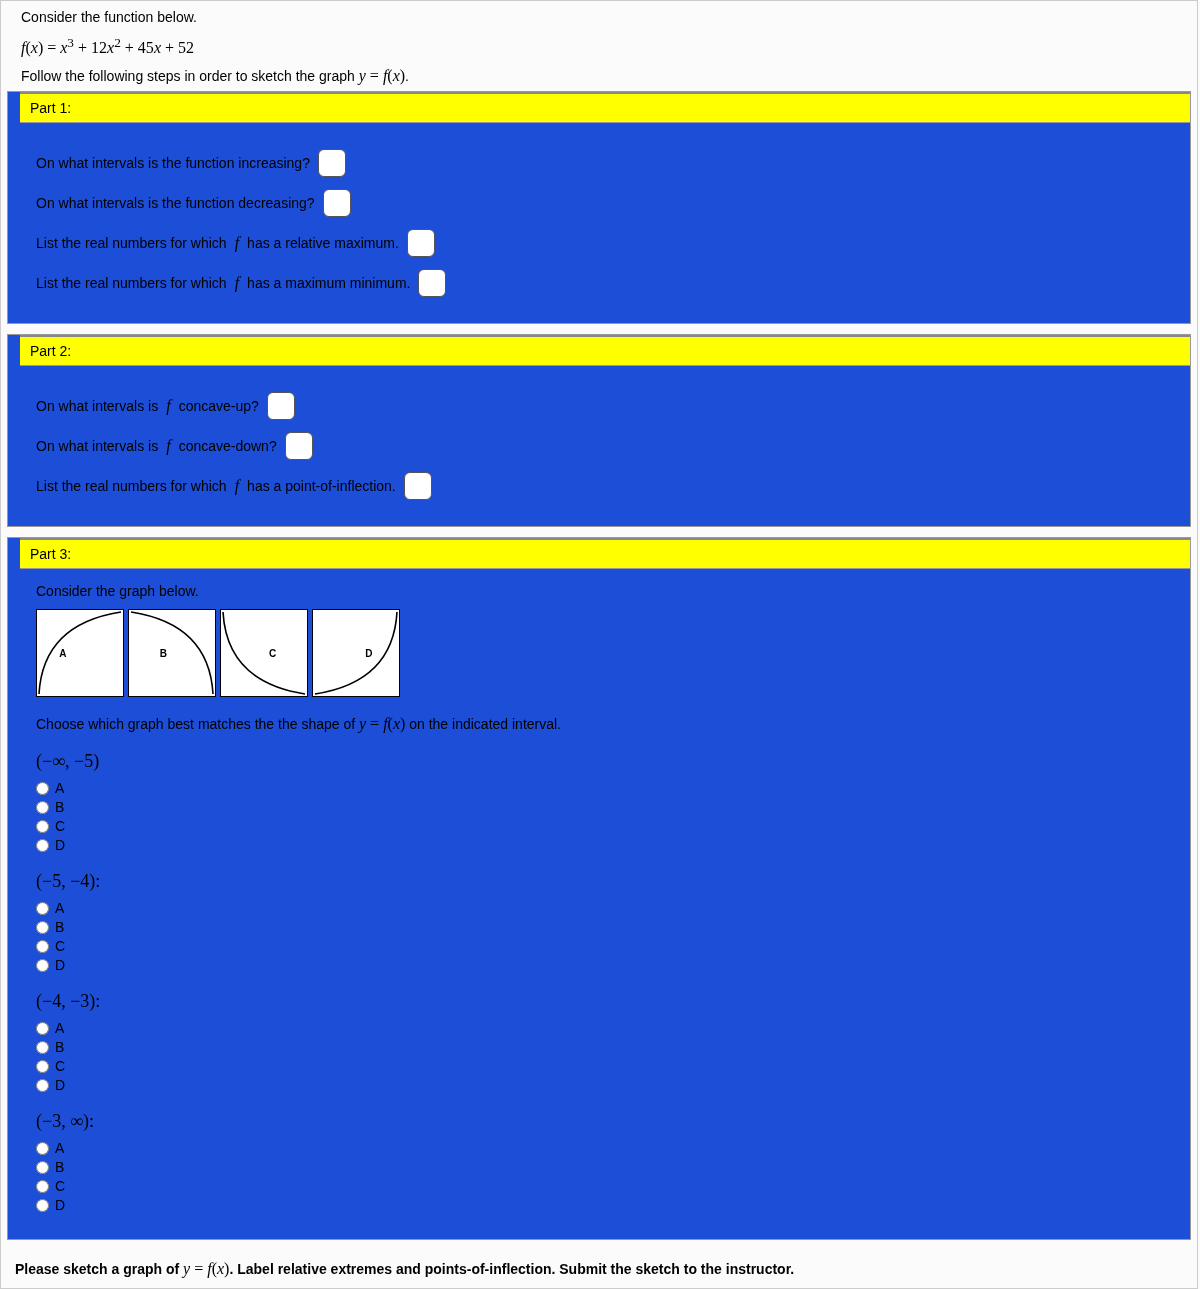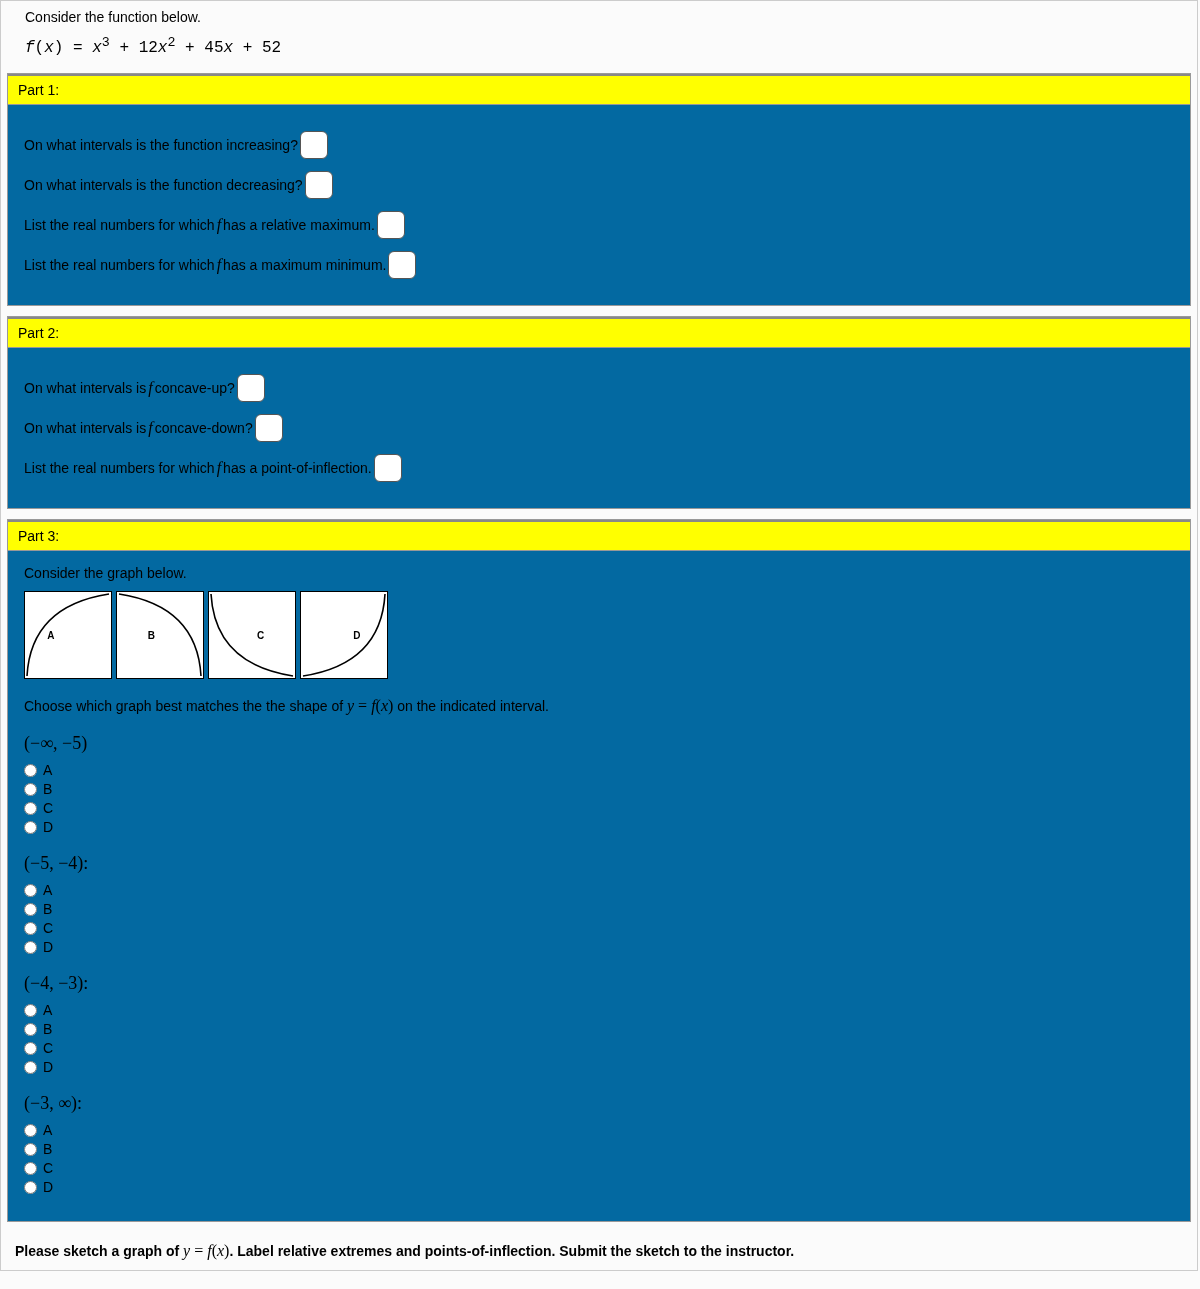--- a/index.html
+++ b/index.html
@@ -9,49 +9,51 @@
     font-size: 14px;
     background: #fbfbfb;
   }
   .outer {
     border: 1px solid #ccc;
     background: #fbfbfb;
     width: 1198px;
     box-sizing: border-box;
   }
   .intro {
-    padding: 8px 6px 6px 24px;
+    padding: 8px 6px 6px 0;
+    margin-left: 20px;
   }
   .math {
     font-family: 'Times New Roman', serif;
     font-size: 16px;
   }
   .math i { font-style: italic; }
   .part-box {
     border: 1px solid #999;
     margin: 0 6px 10px 6px;
-    background: #0369a1;
+    background: #1d4ed8;
+    padding-left: 12px;
   }
   .part-header {
     background: #ffff00;
     padding: 6px 10px;
     border-bottom: 1px solid #999;
     font-size: 14px;
     margin: 0;
     border-top: 2px solid #888;
   }
   .part-body {
     padding: 14px 16px;
   }
   .qline {
     margin: 12px 0;
     display: flex;
     align-items: center;
     flex-wrap: wrap;
-    gap: 2px;
+    gap: 8px;
   }
   .answer-box {
     display: inline-block;
     width: 26px;
     height: 26px;
     border: 1.5px solid #555;
     border-radius: 6px;
     background: #fff;
     vertical-align: middle;
   }
@@ -105,22 +107,26 @@
   .final-note .math { font-weight: normal; }
   .nb { font-weight: bold; }
 </style>
 </head>
 <body>
 
 <div class="outer">
 
   <div class="intro">
     <div>Consider the function below.</div>
-    <div class="math" style="margin:10px 0;font-family:Liberation Mono, monospace;">
+    <div class="math" style="margin:10px 0;">
       <i>f</i>(<i>x</i>) = <i>x</i><sup>3</sup> + 12<i>x</i><sup>2</sup> + 45<i>x</i> + 52
+    </div>
+    <div>
+      <span>Follow the following steps in order to sketch the graph </span>
+      <span class="math"><i>y</i> = <i>f</i>(<i>x</i>)</span><span>.</span>
     </div>
   </div>
 
   <div class="part-box">
     <div class="part-header">Part 1:</div>
     <div class="part-body">
       <div class="qline">
         <span>On what intervals is the function increasing?</span>
         <span class="answer-box"></span>
       </div>

